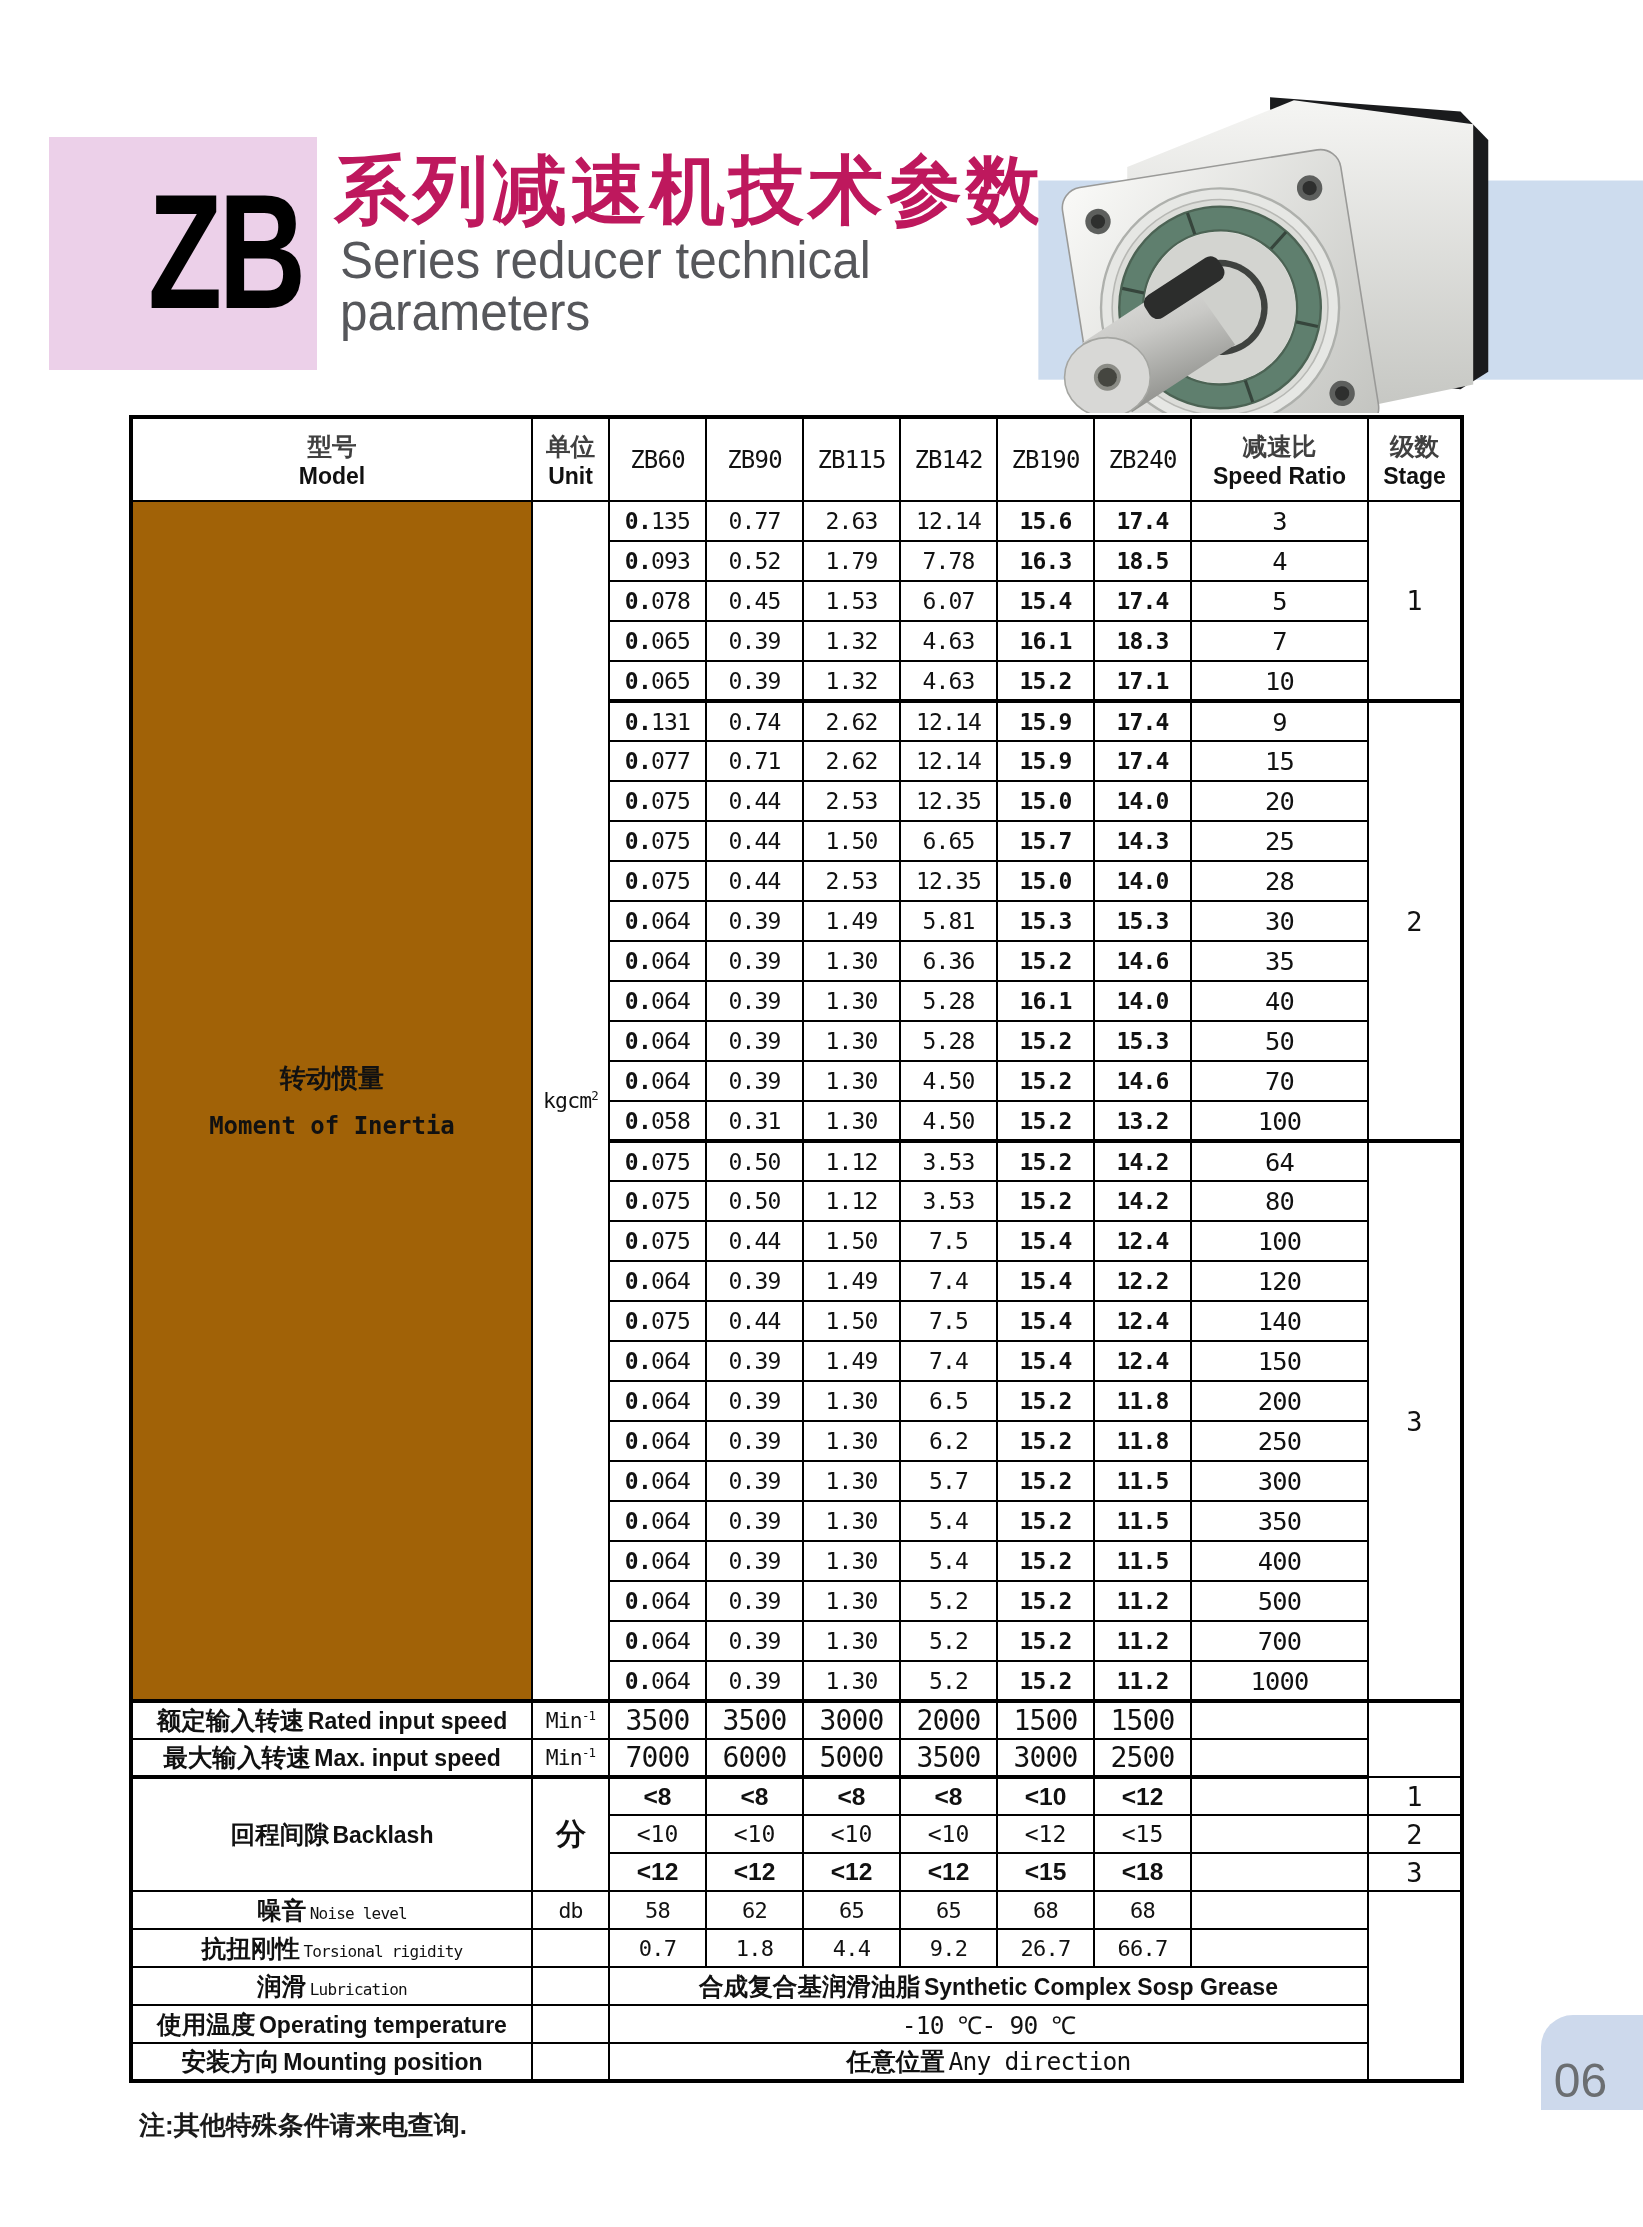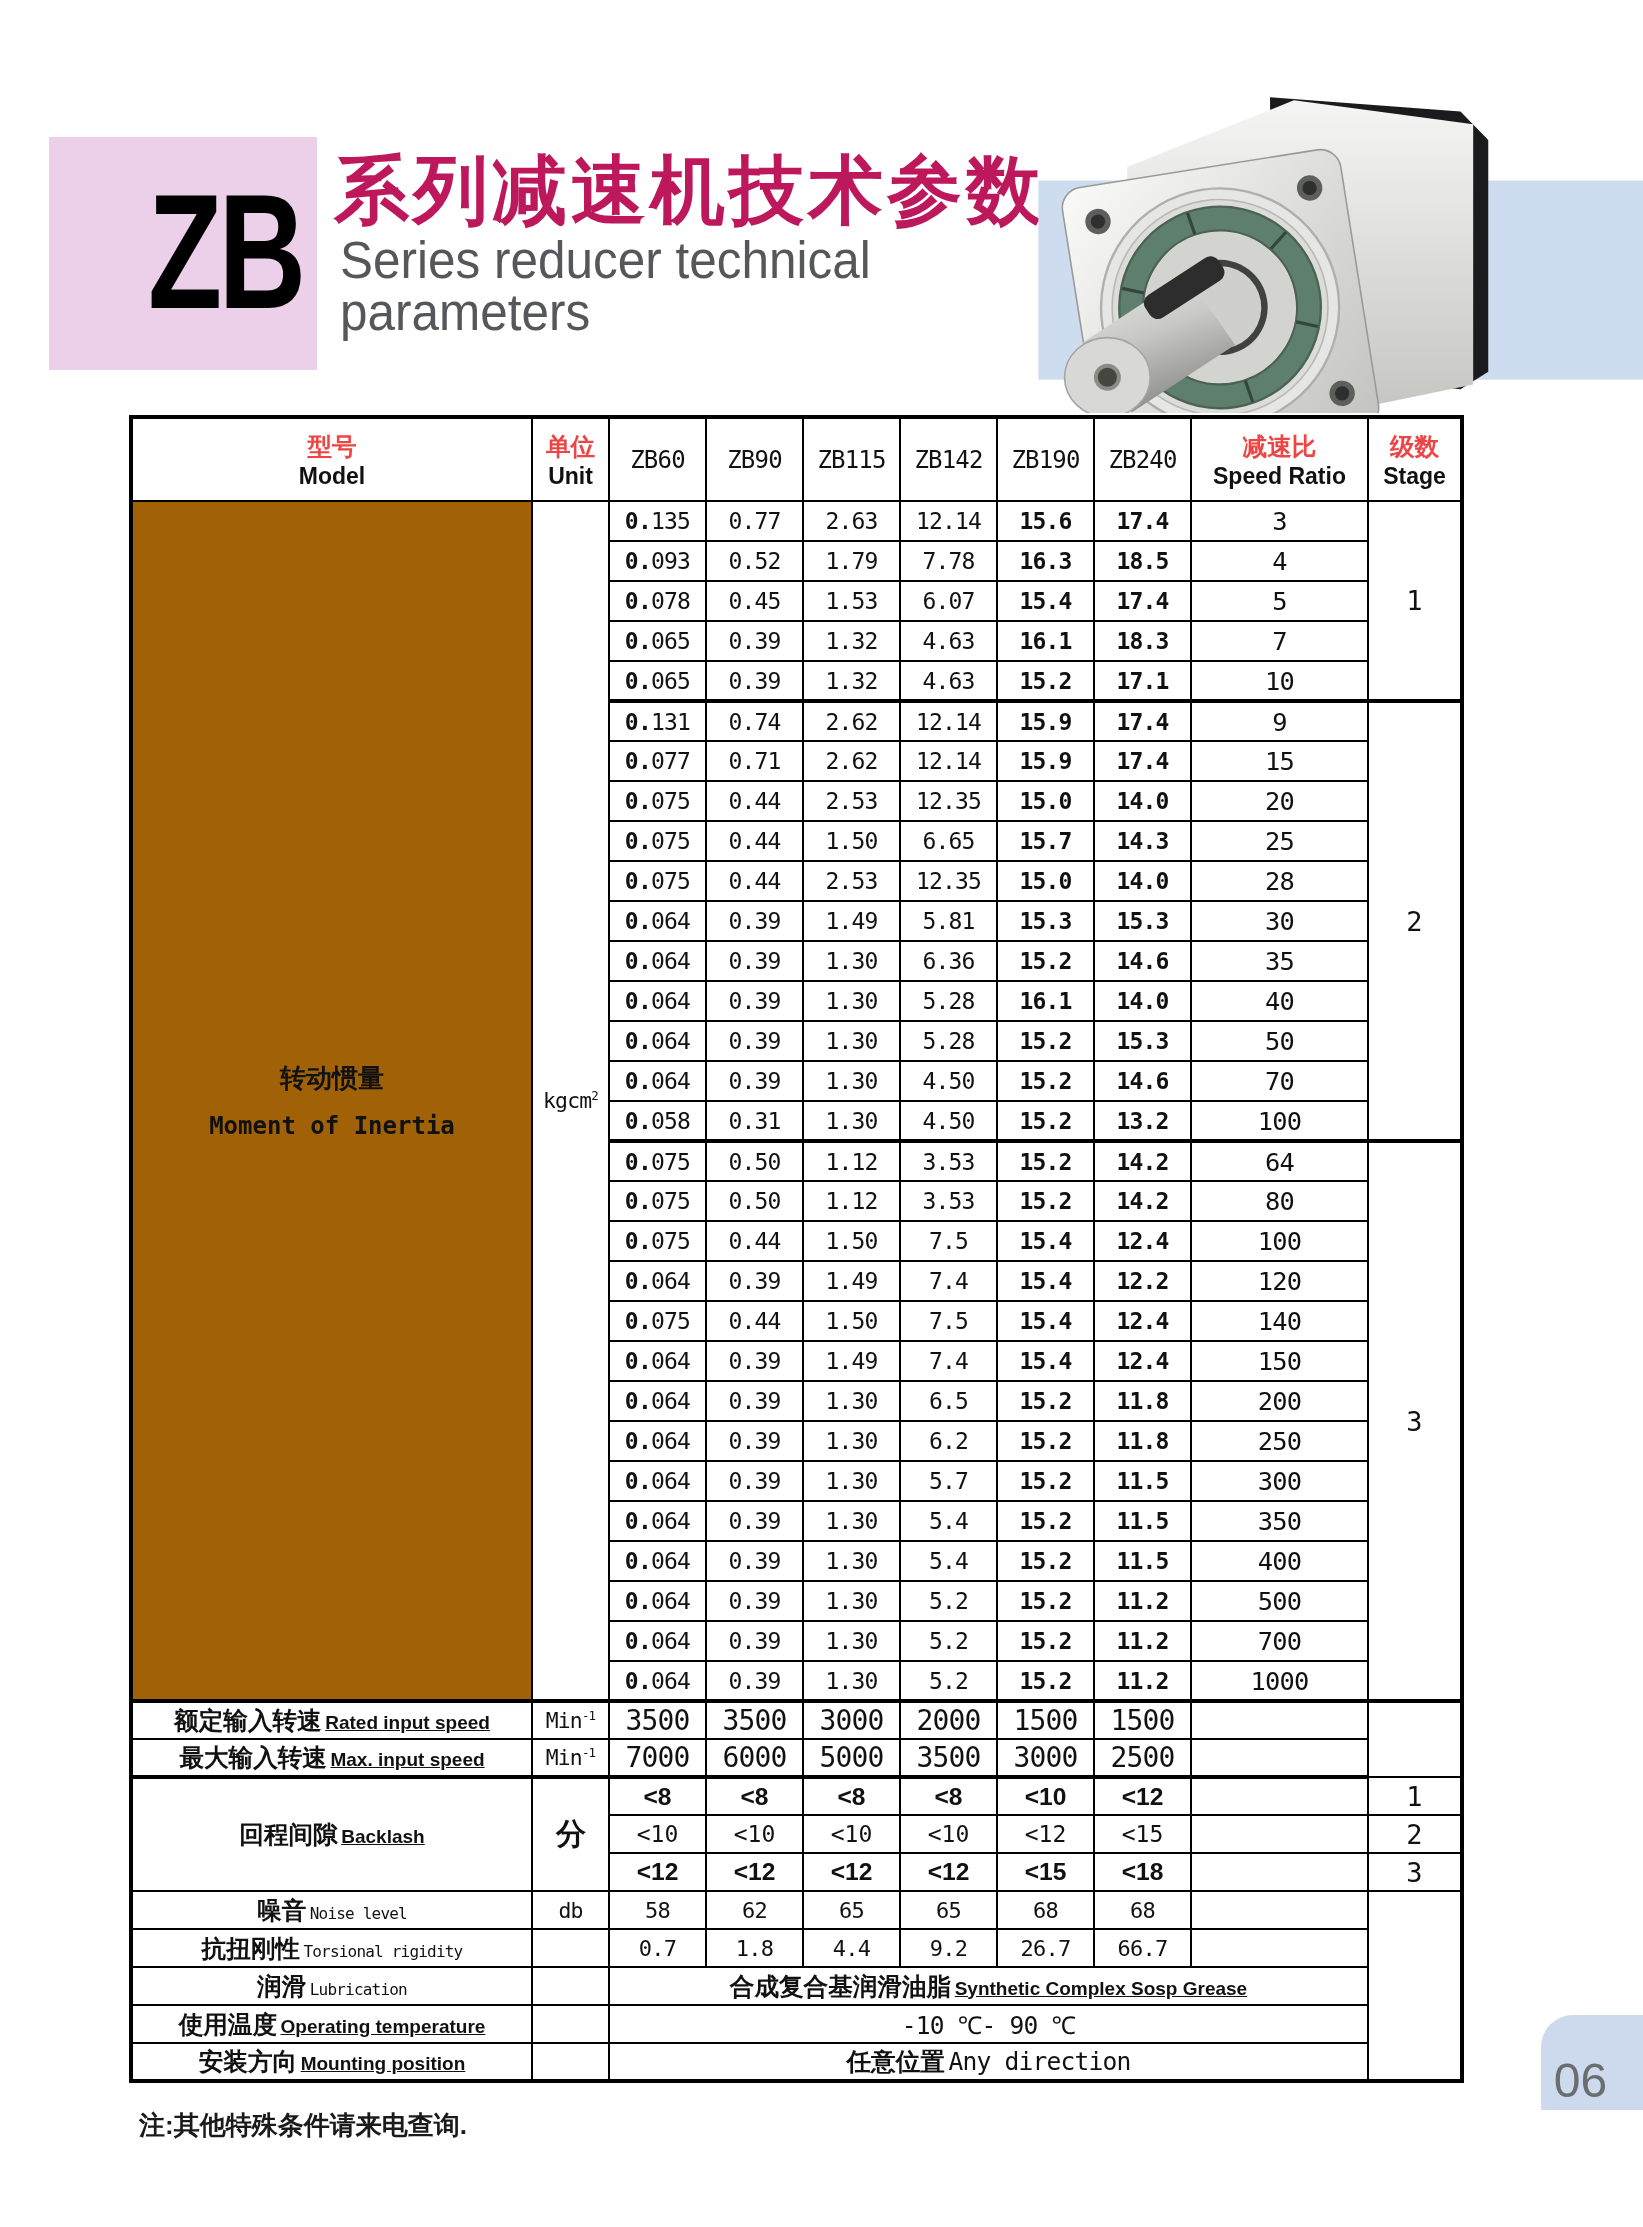--- a/index.html
+++ b/index.html
@@ -22,42 +22,42 @@
   table.spec{border-collapse:collapse;table-layout:fixed;border:4.8px solid #000;}
   table.spec th,table.spec td{border:2.4px solid #000;padding:0;text-align:center;vertical-align:middle;
         overflow:hidden;}
   thead tr{height:84px;}
   tbody tr{height:40px;}
   tbody tr.h48{height:38px;}
   tr.tt td{border-top-width:4.8px;}
   tr.tb2 td{border-bottom-width:4.8px;}
   thead th{border-bottom-width:4.8px;background:#fff;}
 
-  .hzh{font-size:24.6px;font-weight:700;color:#ef4444;}
+  .hzh{font-size:24.6px;font-weight:700;color:#404040;}
   .hen{font-size:23px;font-weight:700;}
   .zbh{font-family:"DejaVu Sans Mono",monospace;font-size:24px;font-weight:400;letter-spacing:-0.8px;}
 
   td.iv{font-family:"DejaVu Sans Mono",monospace;font-size:23px;letter-spacing:-0.8px;}
   td.iv.b{font-weight:700;}
   td.iv b{font-weight:700;}
   td.sv{font-family:"DejaVu Sans Mono",monospace;font-size:28px;letter-spacing:-0.8px;}
   td.sv2{font-family:"DejaVu Sans Mono",monospace;font-size:22px;letter-spacing:-0.8px;}
   td.bk{font-family:"DejaVu Sans Mono",monospace;font-size:23px;}
   td.bk.b{font-weight:700;font-size:24.6px;font-family:"Liberation Sans",sans-serif;}
   td.ratio-cell{font-family:"DejaVu Sans Mono",monospace;font-size:25.4px;letter-spacing:-0.8px;}
   td.stage-cell{font-family:"DejaVu Sans Mono",monospace;font-size:27px;}
   td.unit-cell{font-family:"DejaVu Sans Mono",monospace;font-size:21.4px;letter-spacing:-0.8px;}
   td.unit-cell.bigzh{font-family:"Liberation Sans",sans-serif;font-weight:700;font-size:30px;}
   sup{font-size:58%;}
   td.model-cell{background:#a16207;}
   .zhc{font-size:26px;font-weight:700;}
   .enc{font-family:"DejaVu Sans Mono",monospace;font-weight:700;font-size:24px;margin-top:16px;}
   td.label-cell{text-align:left;padding-left:8px;}
   .zhl{font-weight:700;font-size:24.6px;}
-  .enb{font-weight:700;font-size:19px;text-decoration:underline;}
+  .enb{font-weight:700;font-size:23px;}
   .ent{font-family:"DejaVu Sans Mono",monospace;font-size:16px;letter-spacing:-0.8px;}
   .entc{font-family:"DejaVu Sans Mono",monospace;font-size:24.6px;letter-spacing:-0.8px;}
   td.span-val{text-align:center;}
 
   
   .footnote{position:absolute;left:139px;top:2108px;font-size:26px;font-weight:600;color:#1a1a1a;}
   .page-badge{position:absolute;left:1541px;top:2015px;width:103px;height:95px;background:#cdd9ec;
               border-radius:32px 0 0 0;padding-left:19px;}
   .page-badge span{position:absolute;left:12.7px;top:38px;font-size:48px;color:#6b6e71;
                    font-family:"Liberation Sans",sans-serif;}

